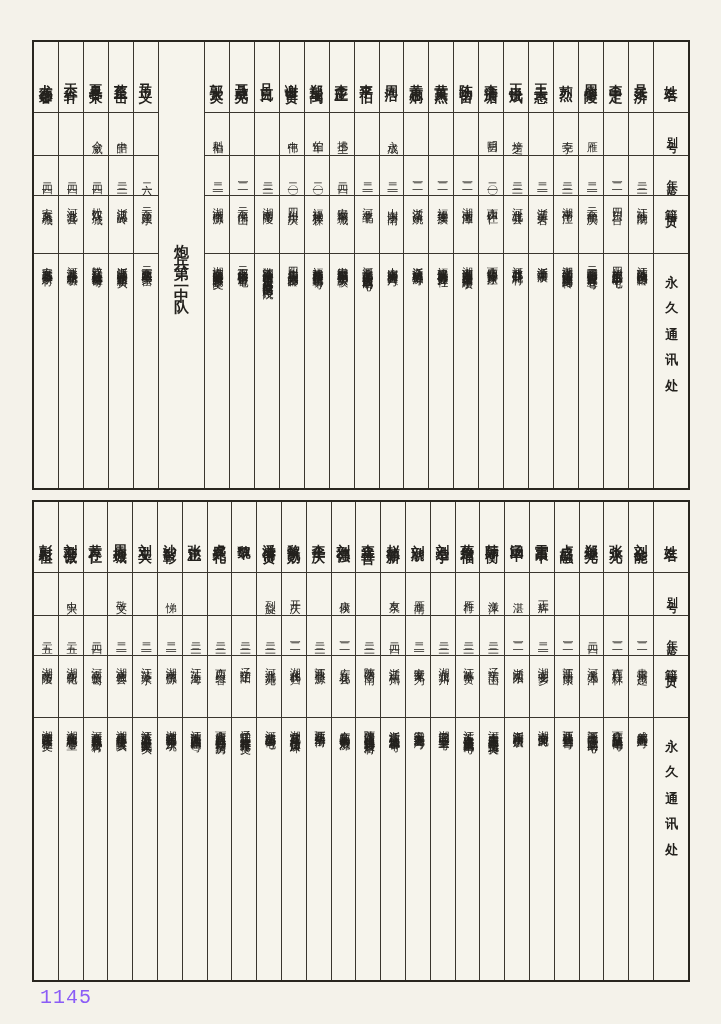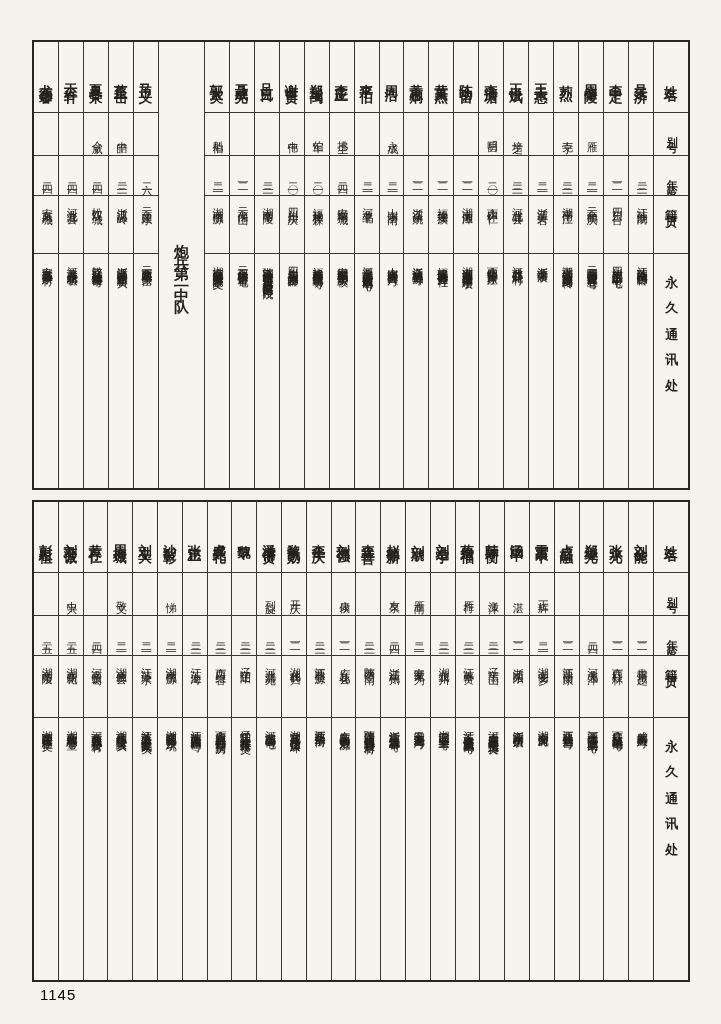--- a/index.html
+++ b/index.html
@@ -43,22 +43,22 @@
   .cell.name .vtext{font-weight:700;font-size:13.5px;letter-spacing:3px;}
   .cell.alias .vtext,.cell.age .vtext{font-size:11px;}
   .cell.address .vtext{letter-spacing:1px;}
   .header-col .cell{background:#f6f4ec;}
   .header-col .vtext{font-weight:700;font-size:12.5px;letter-spacing:6px;}
   .header-col .cell.address .vtext{letter-spacing:26px;font-size:13px;margin-top:6px;}
   .unit-col .cell{height:100%;border-bottom:none;align-items:center;}
   .unit-col .vtext{font-weight:700;font-size:15px;letter-spacing:11px;}
   .page-number{
     position:absolute;left:40px;top:986px;
-    font-family:Liberation Sans, sans-serif;
-    font-size:15px;color:#000000;letter-spacing:1px;
+    font-family:Liberation Mono, monospace;
+    font-size:20px;color:#8b5cf6;letter-spacing:1px;
   }
 </style>
 </head>
 <body>
 
 <div class="page">
 
   <div class="vtable top">
     <div class="col header-col">
       <div class="cell name">

